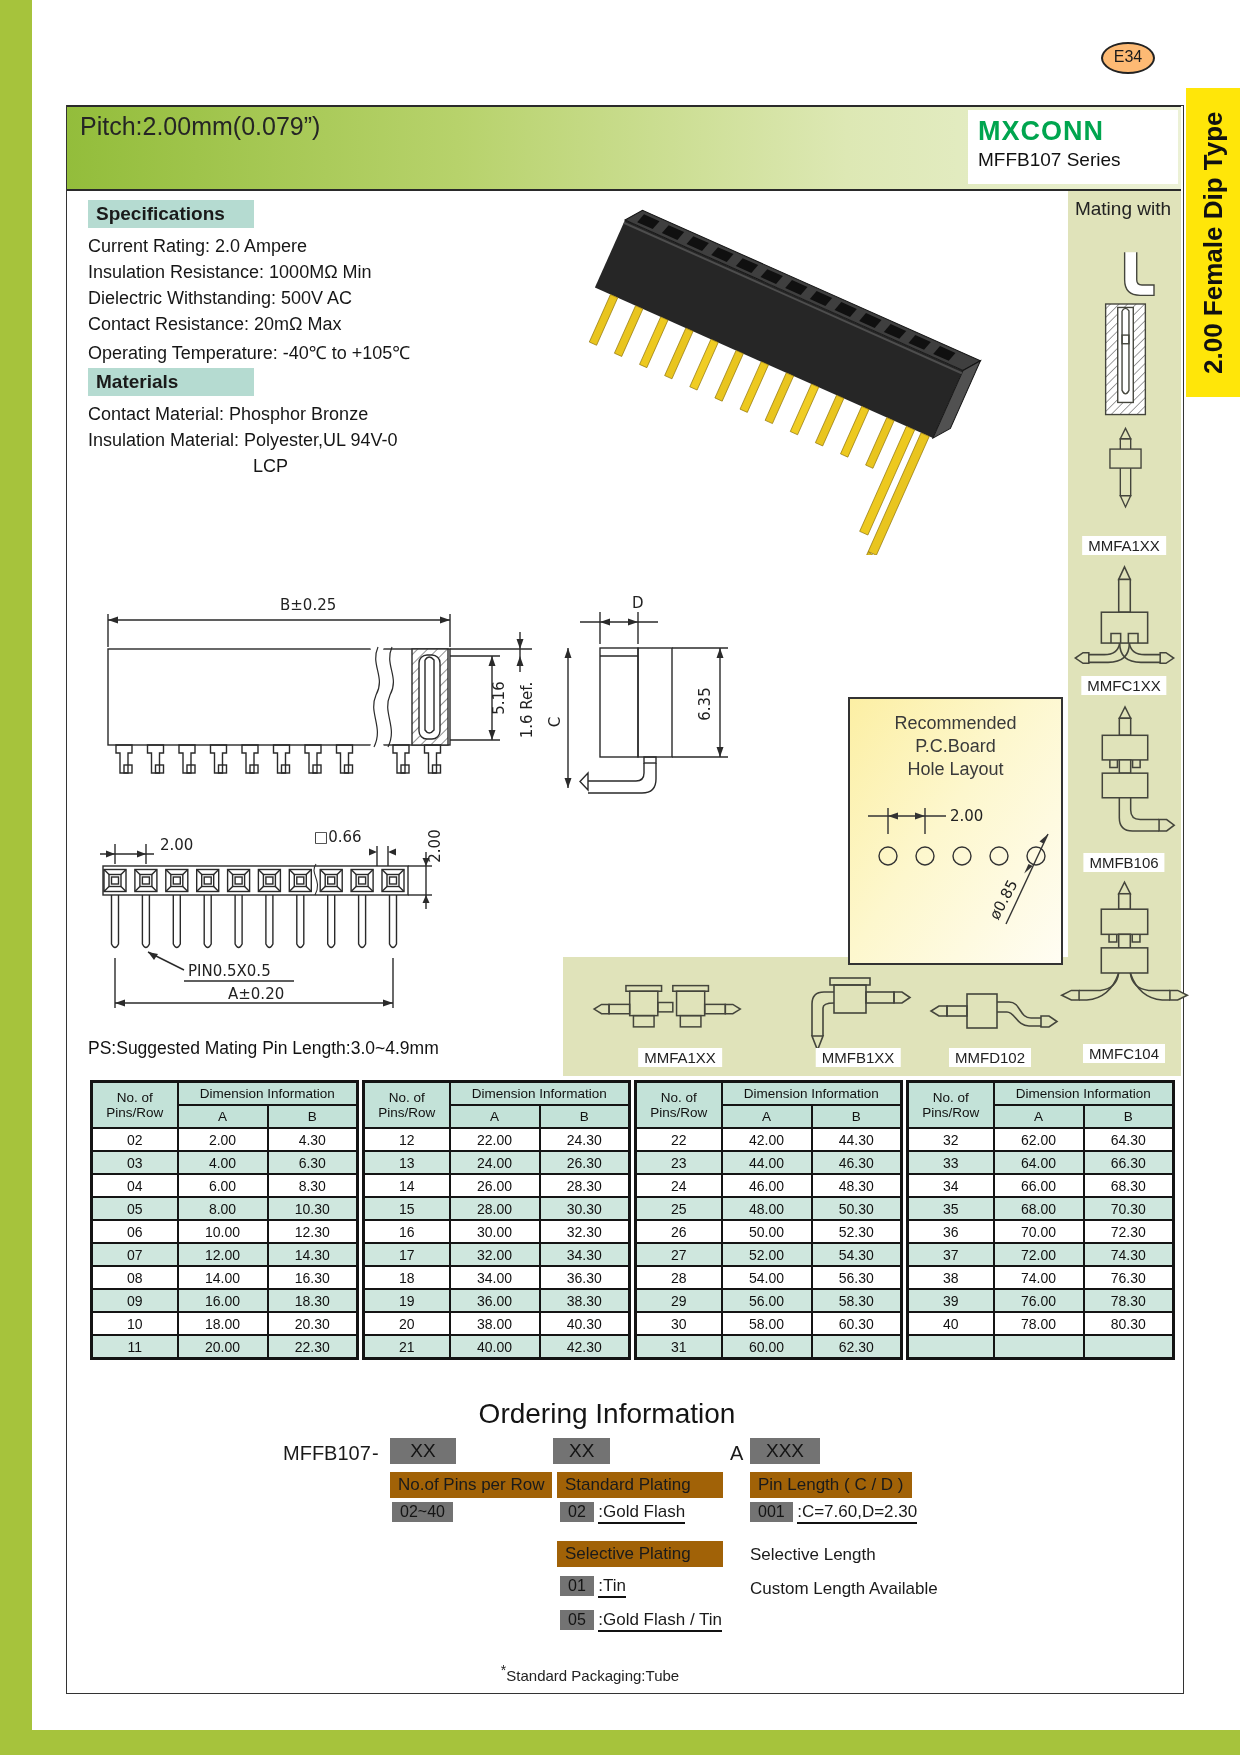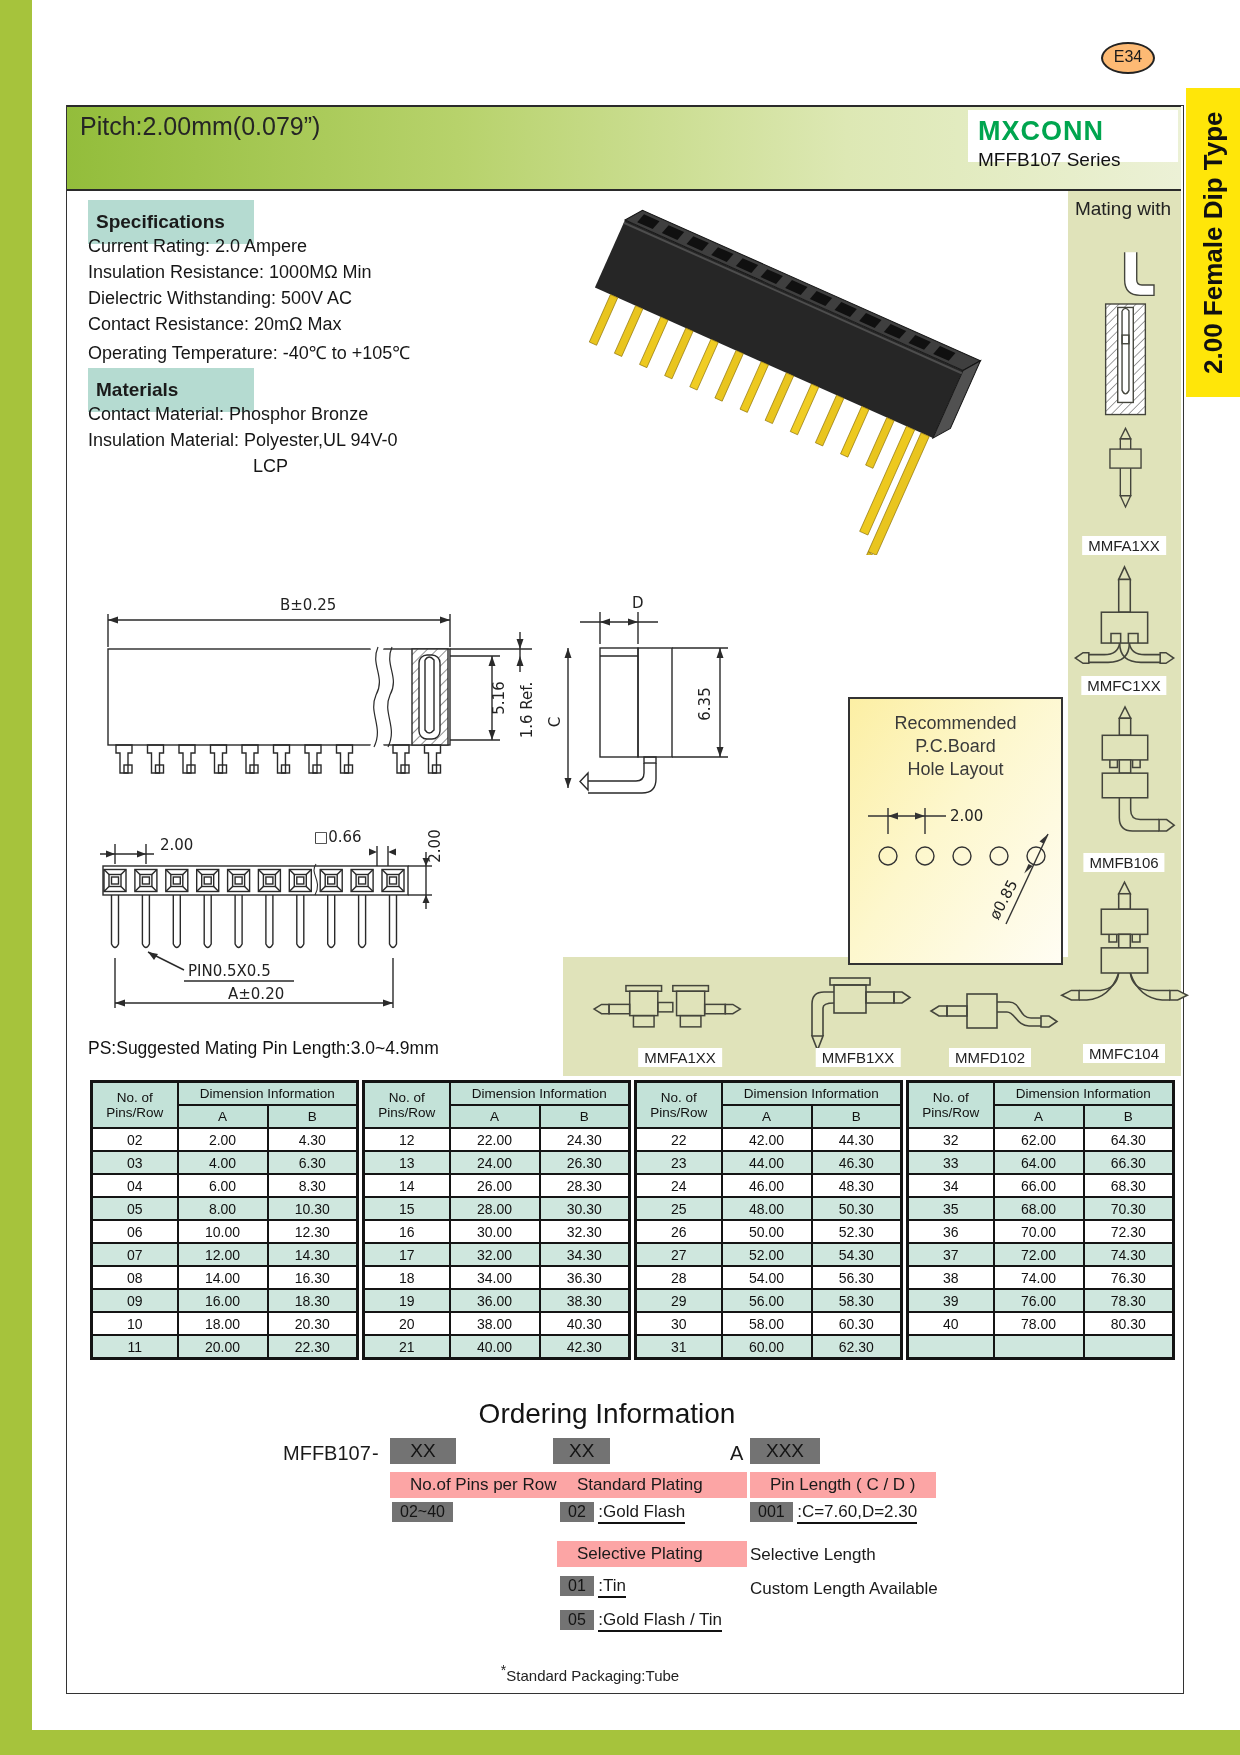--- a/index.html
+++ b/index.html
@@ -11,30 +11,30 @@
   .bar-bottom{left:0;top:1730px;width:1240px;height:25px;background:#a6c33c;}
   .badge{left:1101px;top:42px;width:50px;height:28px;border:2px solid #222;border-radius:50%;
          text-align:center;line-height:26px;font-size:16px;background:#fdba74;}
   .content-frame{left:66px;top:105px;width:1116px;height:1587px;border:1px solid #333;}
   
   .band{left:67px;top:105px;width:1114px;height:82px;
         background:linear-gradient(90deg,#93bd3b 0%,#b7d26b 35%,#dde8b4 70%,#ecf1d6 100%);
         border-top:2px solid #2a2a2a;border-bottom:2px solid #2a2a2a;}
   .title1{left:80px;top:112px;font-size:25px;color:#252525;}
   .title2{left:80px;top:146px;font-size:25px;color:#252525;}
-  .brandbox{left:968px;top:110px;width:210px;height:52px;background:#fff;padding-left:10px;box-sizing:border-box;}
+  .brandbox{left:968px;top:110px;width:210px;height:74px;background:#fff;padding-left:10px;box-sizing:border-box;}
   .brand{margin-top:6px;font-size:27px;font-weight:bold;color:#00a54f;letter-spacing:1px;}
   .series{font-size:19px;color:#111;margin-top:2px;}
   .side-tab{left:1186px;top:88px;width:54px;height:309px;background:#ffe609;}
   .side-tab span{position:absolute;left:0;top:0;width:54px;height:309px;
         writing-mode:vertical-rl;transform:rotate(180deg);text-align:center;
         font-size:26px;font-weight:bold;color:#111;line-height:54px;}
   
   .tchip{background:#b5dbd1;display:inline-block;}
-  .sec-head{font-size:19px;font-weight:bold;padding:11px 8px;width:150px;}
+  .sec-head{font-size:19px;font-weight:bold;padding:3px 8px;width:150px;}
   .spec-line{font-size:18px;color:#161616;}
   
   .olive{background:#e0e3ba;}
   .mating-head{font-size:19px;color:#222;}
   .chip-white{background:#fff;padding:1px 6px;font-size:15px;color:#222;white-space:nowrap;}
   
   .pcb-box{left:848px;top:697px;width:215px;height:268px;box-sizing:border-box;border:2px solid #333;
            background:linear-gradient(125deg,#fcefa4 0%,#fdf7cd 45%,#fffdf3 100%);}
   .pcb-box .t{text-align:center;font-size:18px;color:#3a3a3a;margin-top:2px;}
   .pcb-box .t:first-child{margin-top:14px;}
@@ -42,21 +42,21 @@
   .dimtable{border-collapse:collapse;table-layout:fixed;width:266px;border:3px solid #141414;}
   .dimtable td{border:2px solid #141414;text-align:center;height:21px;padding:0;font-size:14px;color:#111;}
   .dimtable thead td{background:#c3e2d8;font-size:13.5px;}
   .dimtable thead .two div{line-height:15px;}
   .dimtable tr.alt td{background:#cfe7de;}
   
   .ord-title{font-size:28px;color:#141414;}
   .gchip{background:#737373;color:#141414;display:inline-block;}
   .big-chip{font-size:19px;padding:2px 16px;}
   .code-chip{font-size:16px;padding:1px 8px;}
-  .lbl-chip{background:#fca5a5;font-size:17px;padding:3px 20px;display:inline-block;white-space:nowrap;}
+  .lbl-chip{background:#a16207;font-size:17px;padding:3px 8px;display:inline-block;white-space:nowrap;}
   .ul-txt{font-size:17px;border-bottom:2px solid #111;padding-bottom:1px;white-space:nowrap;}
   .plain-txt{font-size:17px;white-space:nowrap;}
   .ord-prefix{font-size:20px;}
   .pack-note{font-size:15px;color:#222;}
   .pack-note sup{font-size:14px;}
   .disclaimer{left:66px;top:1698px;width:1116px;text-align:center;font-size:20px;color:#2ba061;white-space:nowrap;}
   .ps-note{font-size:17.5px;color:#111;}
   svg{display:block;}
   svg text{font-family:"DejaVu Sans",sans-serif;}
   .dtx{font-size:15px;fill:#222;}

